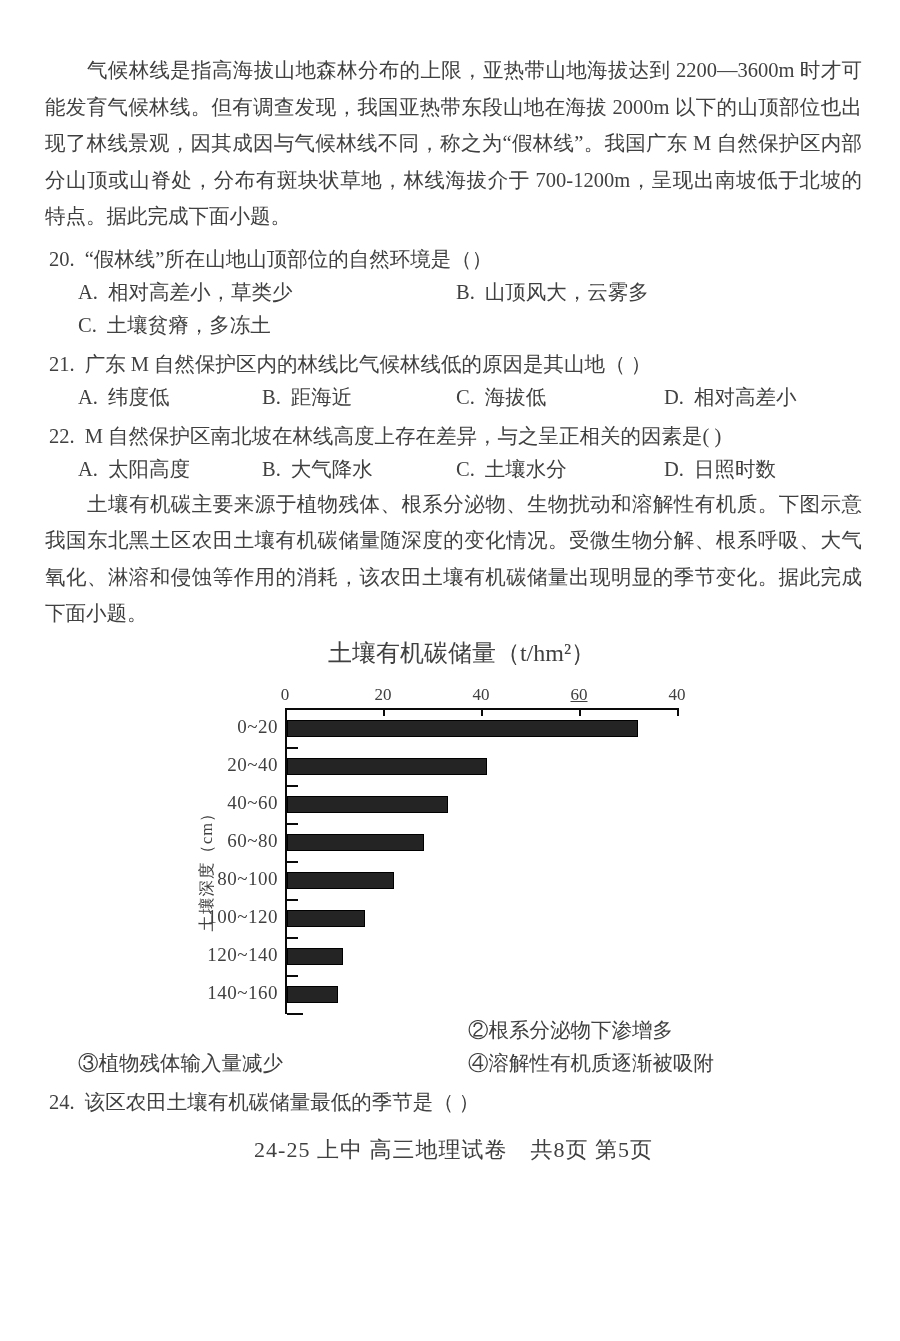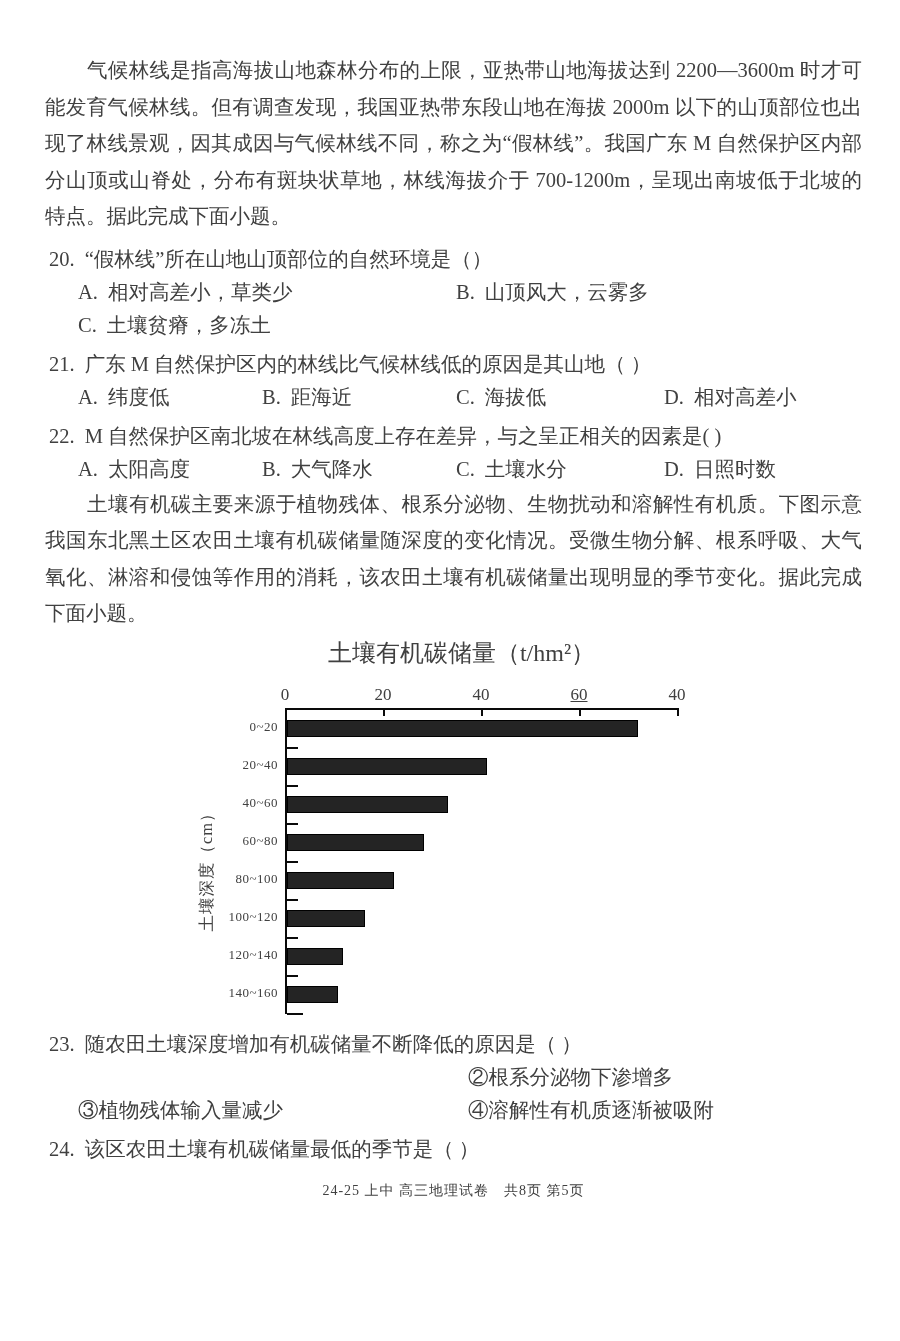--- a/index.html
+++ b/index.html
@@ -20,35 +20,35 @@
   .sub1{left:33px}.sub2{left:423px}
 
   
   .chart{margin:10px 0 0 120px;width:515px;position:relative;}
   .chart-title{width:515px;text-align:center;padding-left:78px;box-sizing:border-box;
     font-size:24px;height:26px;line-height:22px;}
   .chart-grid{display:flex;margin-top:14px;}
   .cat-col{width:120px;}
   .cat-spacer{height:26px;}
   .cat-label{height:38px;display:flex;align-items:center;justify-content:flex-end;
-    padding-right:7px;font-size:13px;letter-spacing:.5px;}
+    padding-right:7px;font-size:19px;letter-spacing:.5px;}
   .plot-col{width:392px;}
   .xaxis{position:relative;height:26px;border-bottom:2px solid #0a0a0a;}
   .tick-label{position:absolute;bottom:3px;transform:translateX(-50%);font-size:17px;}
   .tick-mark{position:absolute;top:100%;height:8px;width:0;border-left:2px solid #0a0a0a;}
   .rows{border-left:2px solid #0a0a0a;}
   .chart-row{height:38px;position:relative;}
   .bar{position:absolute;top:10px;left:0;height:17px;background:#242424;
     border:1px solid #000;box-sizing:border-box;}
   .row-tick{position:absolute;bottom:-1px;left:0;width:11px;border-bottom:2px solid #0a0a0a;}
   .row-tick.last{width:16px;}
   .ylabel{position:absolute;left:42px;top:226px;transform:translate(-50%,-50%) rotate(-90deg);
     white-space:nowrap;font-size:16.5px;letter-spacing:1px;}
 
-  .footer{ text-align:center;margin-top:16px;font-size:14px;letter-spacing:1px;}.mt6{margin-top:6px}.mt8{margin-top:8px}.mt10{margin-top:0}.mt14{margin-top:14px}
+  .footer{ text-align:center;margin-top:16px;font-size:22px;letter-spacing:1px;}.mt6{margin-top:6px}.mt8{margin-top:8px}.mt10{margin-top:0}.mt14{margin-top:14px}
 </style>
 </head>
 <body>
 
 <div class="page">
 
   <p class="para">气候林线是指高海拔山地森林分布的上限，亚热带山地海拔达到 2200—3600m 时才可能发育气候林线。但有调查发现，我国亚热带东段山地在海拔 2000m 以下的山顶部位也出现了林线景观，因其成因与气候林线不同，称之为“假林线”。我国广东 M 自然保护区内部分山顶或山脊处，分布有斑块状草地，林线海拔介于 700-1200m，呈现出南坡低于北坡的特点。据此完成下面小题。</p>
 
   <div>
     <div class="stem mt8">
@@ -148,23 +148,20 @@
             <div class="chart-row">
               <div class="bar" style="width: 13.13%; background: rgb(36, 36, 36);"></div>
               <div class="row-tick last"></div>
             </div>
           </div>
       </div>
     </div>
   </div>
 
   <div>
-    <div class="stem mt14">
-      <span class="qnum">23.</span><span>随农田土壤深度增加有机碳储量不断降低的原因是（  ）</span>
-    </div>
     <div class="opt-row">
       <span class="opt sub2">②根系分泌物下渗增多</span>
     </div>
     <div class="opt-row">
       <span class="opt sub1">③植物残体输入量减少</span>
       <span class="opt sub2">④溶解性有机质逐渐被吸附</span>
     </div>
   </div>
 
   <div>

